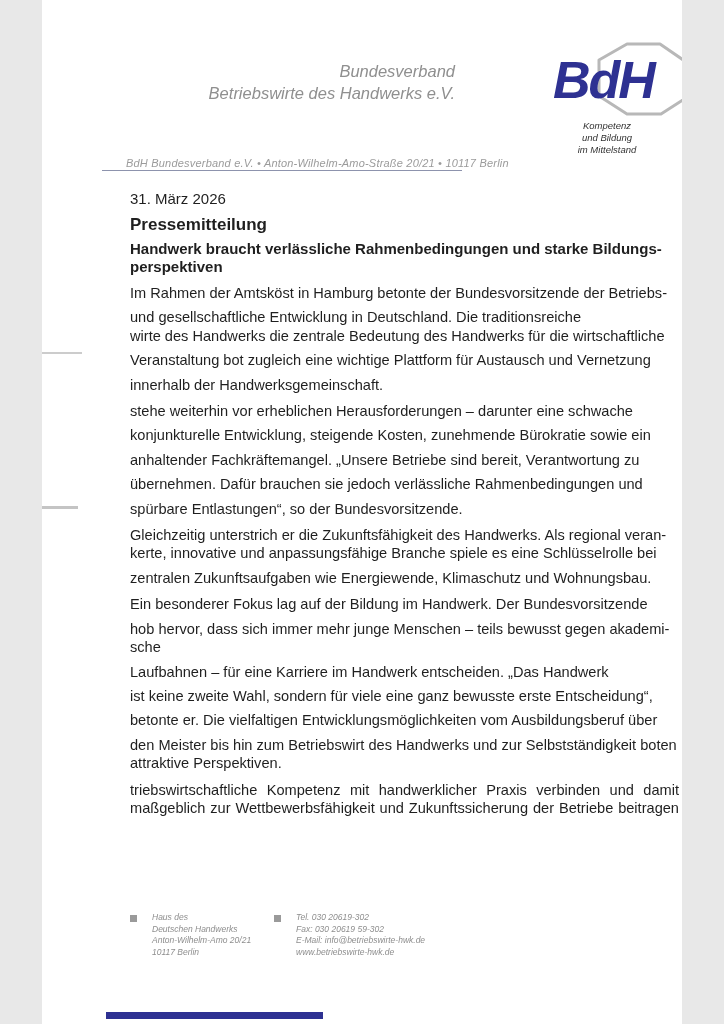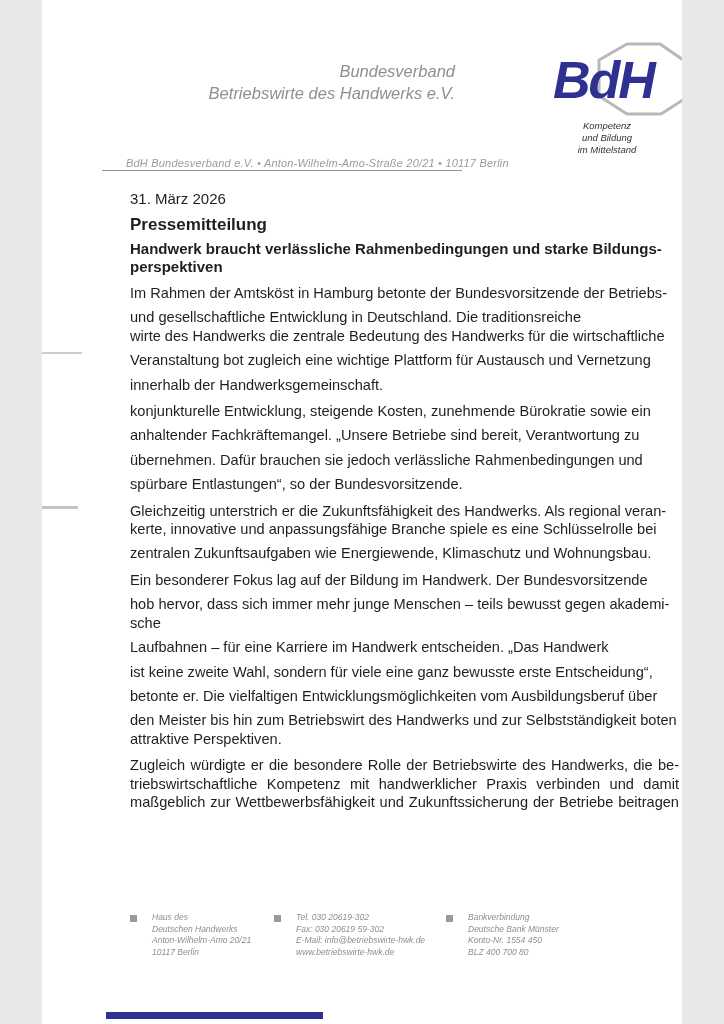--- a/index.html
+++ b/index.html
@@ -98,20 +98,21 @@
     </div>
     <div>
         <div class="para">
           <div class="line sp-f">Im Rahmen der Amtsköst in Hamburg betonte der Bundesvorsitzende der Betriebs-</div>
           <div class="line sp-l">und gesellschaftliche Entwicklung in Deutschland. Die traditionsreiche</div>
           <div class="line sp-t">wirte des Handwerks die zentrale Bedeutung des Handwerks für die wirtschaftliche</div>
           <div class="line sp-l">Veranstaltung bot zugleich eine wichtige Plattform für Austausch und Vernetzung</div>
           <div class="line sp-l">innerhalb der Handwerksgemeinschaft.</div>
         </div>
         <div class="para">
+          <div class="line sp-t">stehe weiterhin vor erheblichen Herausforderungen – darunter eine schwache</div>
           <div class="line sp-l">konjunkturelle Entwicklung, steigende Kosten, zunehmende Bürokratie sowie ein</div>
           <div class="line sp-l">anhaltender Fachkräftemangel. „Unsere Betriebe sind bereit, Verantwortung zu</div>
           <div class="line sp-l">übernehmen. Dafür brauchen sie jedoch verlässliche Rahmenbedingungen und</div>
           <div class="line sp-l">spürbare Entlastungen“, so der Bundesvorsitzende.</div>
         </div>
         <div class="para">
           <div class="line sp-f">Gleichzeitig unterstrich er die Zukunftsfähigkeit des Handwerks. Als regional veran-</div>
           <div class="line sp-t">kerte, innovative und anpassungsfähige Branche spiele es eine Schlüsselrolle bei</div>
           <div class="line sp-l">zentralen Zukunftsaufgaben wie Energiewende, Klimaschutz und Wohnungsbau.</div>
         </div>
@@ -119,21 +120,20 @@
           <div class="line sp-f">Ein besonderer Fokus lag auf der Bildung im Handwerk. Der Bundesvorsitzende</div>
           <div class="line sp-l">hob hervor, dass sich immer mehr junge Menschen – teils bewusst gegen akademi-</div>
           <div class="line sp-t">sche</div>
           <div class="line sp-l">Laufbahnen – für eine Karriere im Handwerk entscheiden. „Das Handwerk</div>
           <div class="line sp-l">ist keine zweite Wahl, sondern für viele eine ganz bewusste erste Entscheidung“,</div>
           <div class="line sp-l">betonte er. Die vielfaltigen Entwicklungsmöglichkeiten vom Ausbildungsberuf über</div>
           <div class="line sp-l">den Meister bis hin zum Betriebswirt des Handwerks und zur Selbstständigkeit boten</div>
           <div class="line sp-t">attraktive Perspektiven.</div>
         </div>
         <div class="para justify">
-          <div class="line sp-f">Zugleich würdigte er die besondere Rolle der Betriebswirte des Handwerks, die be-</div>
           <div class="line sp-t">triebswirtschaftliche Kompetenz mit handwerklicher Praxis verbinden und damit</div>
           <div class="line sp-t">maßgeblich zur Wettbewerbsfähigkeit und Zukunftssicherung der Betriebe beitragen</div>
         </div>
       </div>
   </div>
 
   <div class="footer">
       <div class="fcol c0">
         <span class="fbullet"></span>
         <div class="ftext">
@@ -145,26 +145,17 @@
       </div>
       <div class="fcol c1">
         <span class="fbullet"></span>
         <div class="ftext">
           <div>Tel. 030 20619-302</div>
           <div>Fax: 030 20619 59-302</div>
           <div>E-Mail: info@betriebswirte-hwk.de</div>
           <div>www.betriebswirte-hwk.de</div>
         </div>
       </div>
-      <div class="fcol c2">
-        <span class="fbullet"></span>
-        <div class="ftext">
-          <div>Bankverbindung</div>
-          <div>Deutsche Bank Münster</div>
-          <div>Konto-Nr. 1554 450</div>
-          <div>BLZ 400 700 80</div>
-        </div>
-      </div>
     </div>
 
   <div class="bottom-bar"></div>
 
 </div>
 
 </body></html>

